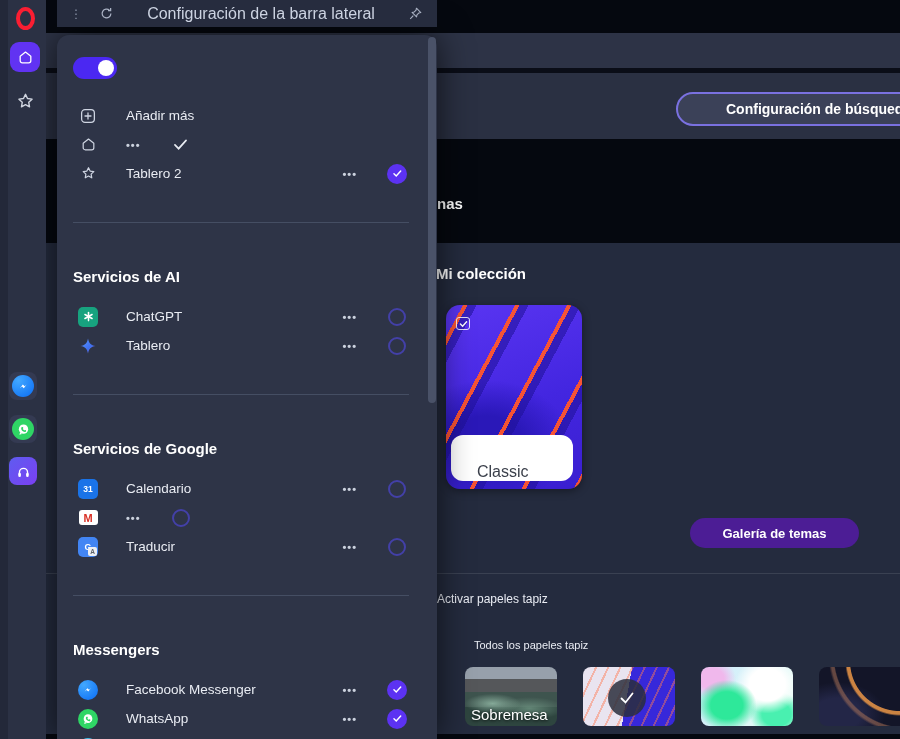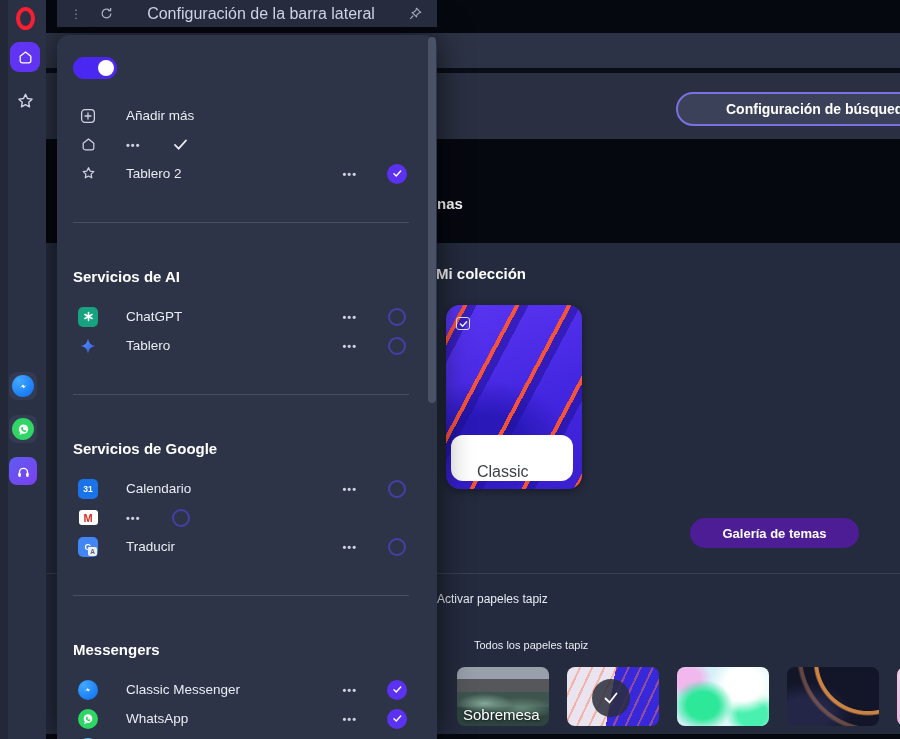--- a/index.html
+++ b/index.html
@@ -38,21 +38,21 @@
 
   .gallery-btn { position:absolute; left:644px; top:275px; width:169px; height:30px;
     border-radius:15px; background:#4c1d95; border:none; color:#fff; font-weight:700;
     font-size:13px; display:flex; align-items:center; justify-content:center; cursor:pointer; }
   .pg-divider { position:absolute; left:0; right:0; top:330px; height:1px; background:#3a4152; }
   .wall-h  { position:absolute; left:391px; top:349px; font-size:12px; color:#e9ecf3; }
   .wall-h2 { position:absolute; left:388px; top:396px; font-size:11px; color:#e9ecf3;margin-left:40px; }
 
   .thumbs { position:absolute; left:411px; top:424px; display:flex; gap:18px; }
   .thumb { width:92px; height:59px; border-radius:8px; overflow:hidden; position:relative;
-    cursor:pointer; flex:0 0 auto; }
+    cursor:pointer; flex:0 0 auto;margin-left:8px; }
   .thumb-1 { background:
       radial-gradient(40px 14px at 30% 62%, rgba(150,190,170,.8), transparent 70%),
       radial-gradient(50px 16px at 70% 70%, rgba(120,160,140,.7), transparent 70%),
       linear-gradient(180deg,#97a0ab 0 20%, #55575a 20% 42%, #3e544e 42% 68%, #2e453f 68%); }
   .thumb-1 .thumb-label { position:absolute; left:6px; bottom:3px; color:#fff; font-size:15px;
     text-shadow:0 1px 3px rgba(0,0,0,.8); }
   .thumb-2 { background:
       repeating-linear-gradient(115deg, rgba(255,120,80,.45) 0 2px, rgba(255,255,255,0) 2px 11px),
       linear-gradient(100deg,#e9e4f0 0 48%, #3728da 48%); }
   .thumb-check { position:absolute; left:25px; top:12px; width:38px; height:38px; border-radius:50%;
@@ -361,21 +361,21 @@
   </div>
   <div class="rows">
     <div class="row">
       <span class="ric">
         <span class="circ msgr">
             <svg width="12" height="12" viewBox="0 0 20 20">
           <path d="M4.5 12.5L9 7l2.8 2.6L14.8 7l-4.3 5.7-2.8-2.6z" fill="#fff"></path>
             </svg>
           </span>
       </span>
-      <span class="rlabel">Classic Messenger</span>
+      <span class="rlabel">Facebook Messenger</span>
       <span class="dots">•••</span>
       <span class="ctl">
         <span class="chk-filled">
             <svg width="11" height="9" viewBox="0 0 16 14">
           <path d="M2.5 7.5l3.5 3.5 7-8" fill="none" stroke="#fff" stroke-width="2.2" stroke-linecap="round"></path>
             </svg>
           </span>
       </span>
     </div>
     <div class="row">

